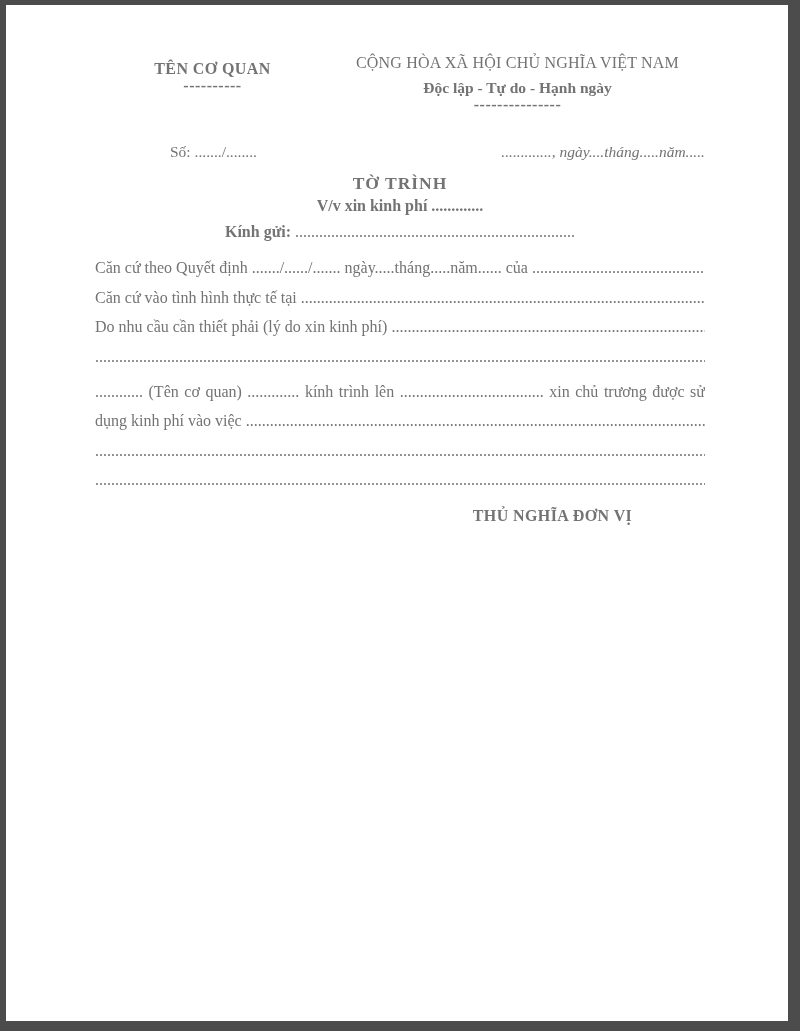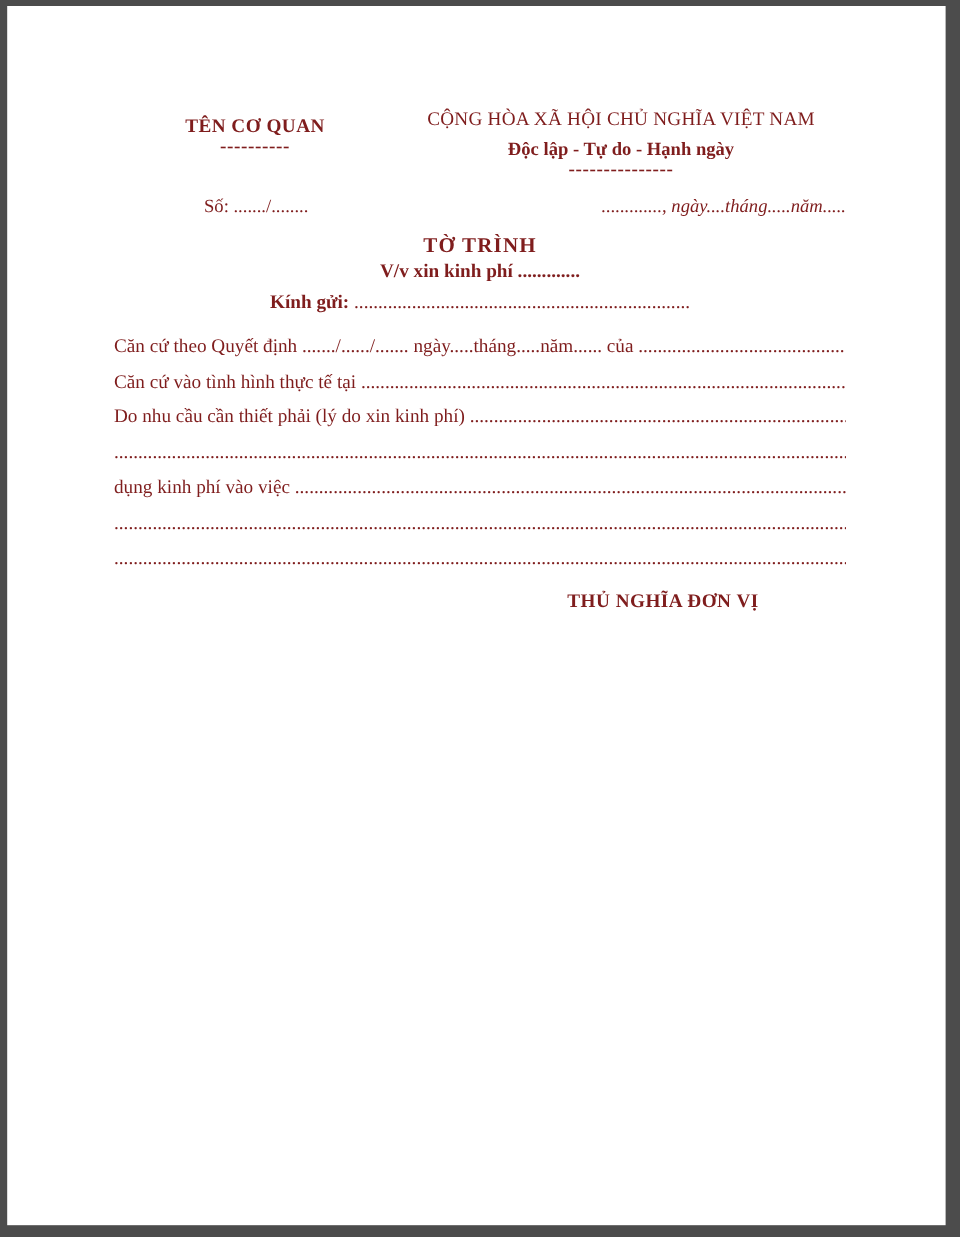--- a/index.html
+++ b/index.html
@@ -11,35 +11,35 @@
   .frame {
     box-sizing: border-box;
     width: 800px; height: 1031px;
     padding: 5px 12px 10px 6px;
     background: #4c4c4c;
   }
   .paper {
     box-sizing: border-box;
     width: 100%; height: 100%;
     background: #ffffff;
-    color: #7f1d1d;
+    color: #737373;
     font-size: 16px;
-    padding: 86px 83px 0 89px;
+    padding: 49px 83px 0 89px;
     overflow: hidden;
   }
   .header { display: flex; }
   .h-left { width: 235px; text-align: center; padding-top: 6px; }
   .h-right { flex: 1; text-align: center; }
   .org { font-weight: bold; letter-spacing: 0.4px; }
   .national { font-weight: normal; letter-spacing: 0.2px; }
   .motto { font-weight: bold; font-size: 15.5px; margin-top: 7px; }
   .dashes { font-weight: bold; letter-spacing: 0.5px; line-height: 12px; margin-top: 2px; }
   .meta-row {
     display: flex; justify-content: space-between; align-items: center;
-    margin-top: 16px;
+    margin-top: 32px;
   }
   .so { margin-left: 75px; font-size: 15.5px; }
   .date { font-style: italic; font-size: 15.5px; }
   .doc-title {
     text-align: center; font-weight: bold; font-size: 17.5px;
     letter-spacing: 1px; margin-top: 12px;
   }
   .doc-subject { text-align: center; font-weight: bold; margin-top: 3px; }
   .recipient { text-align: center; margin-top: 8px; }
   .recipient .lbl { font-weight: bold; }
@@ -88,20 +88,21 @@
     <div class="recipient">
       <span class="lbl">Kính gửi:</span>
       <span>......................................................................</span>
     </div>
 
     <div class="body-block">
       <div class="bline">Căn cứ theo Quyết định ......./....../....... ngày.....tháng.....năm...... của ................................................................................</div>
       <div class="bline">Căn cứ vào tình hình thực tế tại ..............................................................................................................................</div>
       <div class="bline">Do nhu cầu cần thiết phải (lý do xin kinh phí) ..........................................................................................................</div>
       <div class="bline">........................................................................................................................................................................................................................</div>
+      <div class="jline">............ (Tên cơ quan) ............. kính trình lên .................................... xin chủ trương được sử</div>
       <div class="bline">dụng kinh phí vào việc ..................................................................................................................................................</div>
       <div class="bline">........................................................................................................................................................................................................................</div>
       <div class="bline">........................................................................................................................................................................................................................</div>
     </div>
 
     <div class="signature">THỦ NGHĨA ĐƠN VỊ</div>
 
   </div>
 </div>
 

